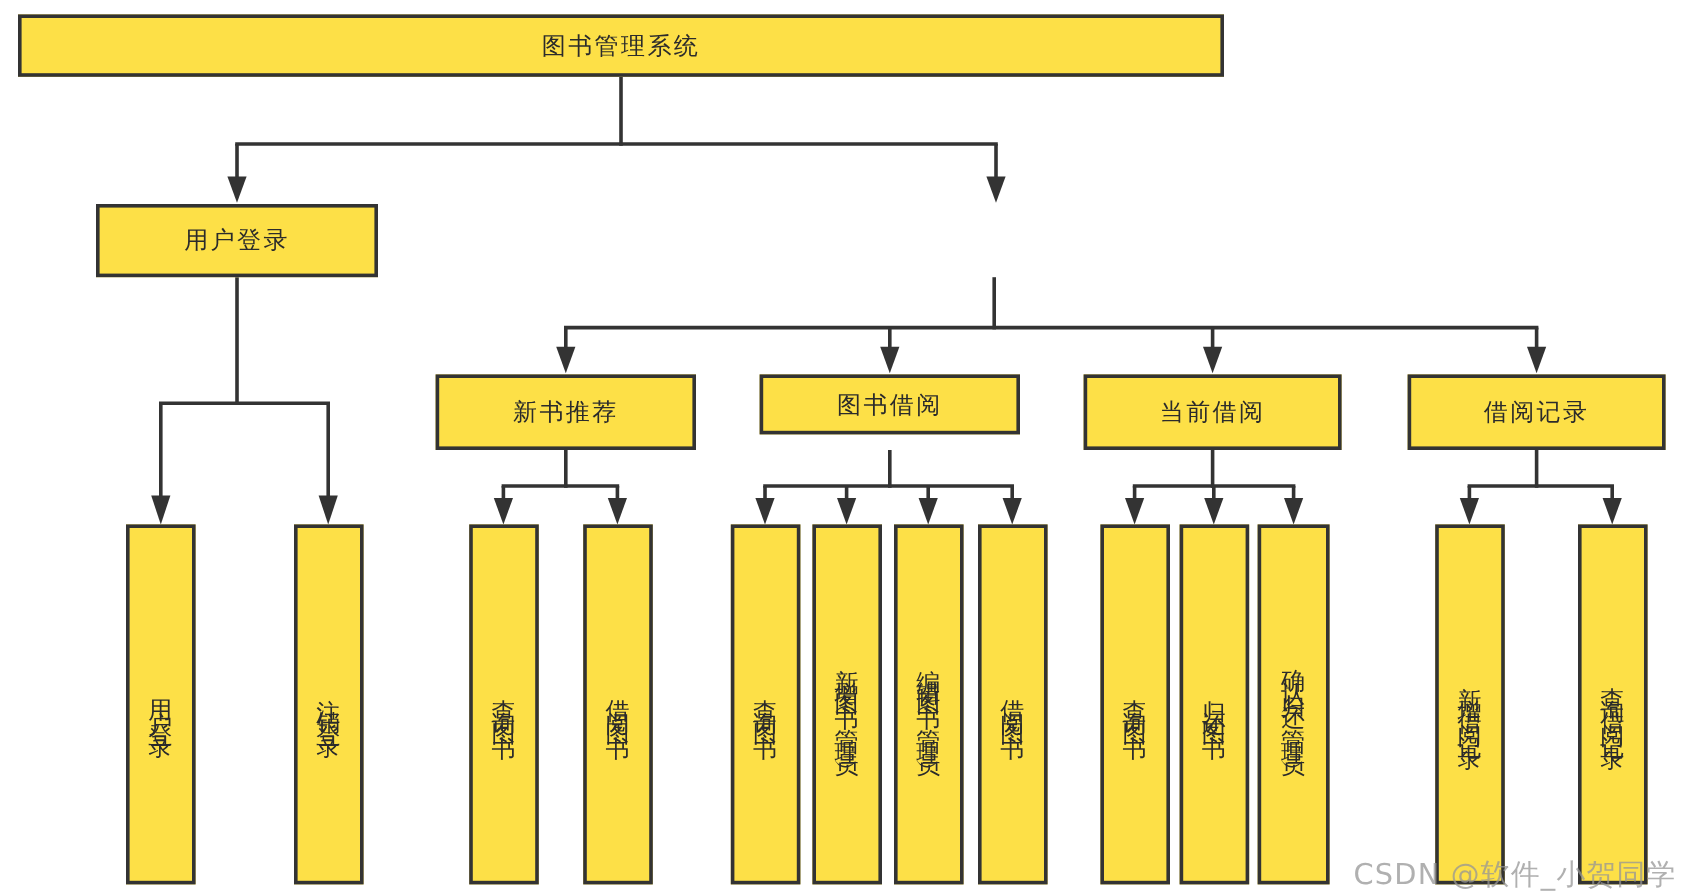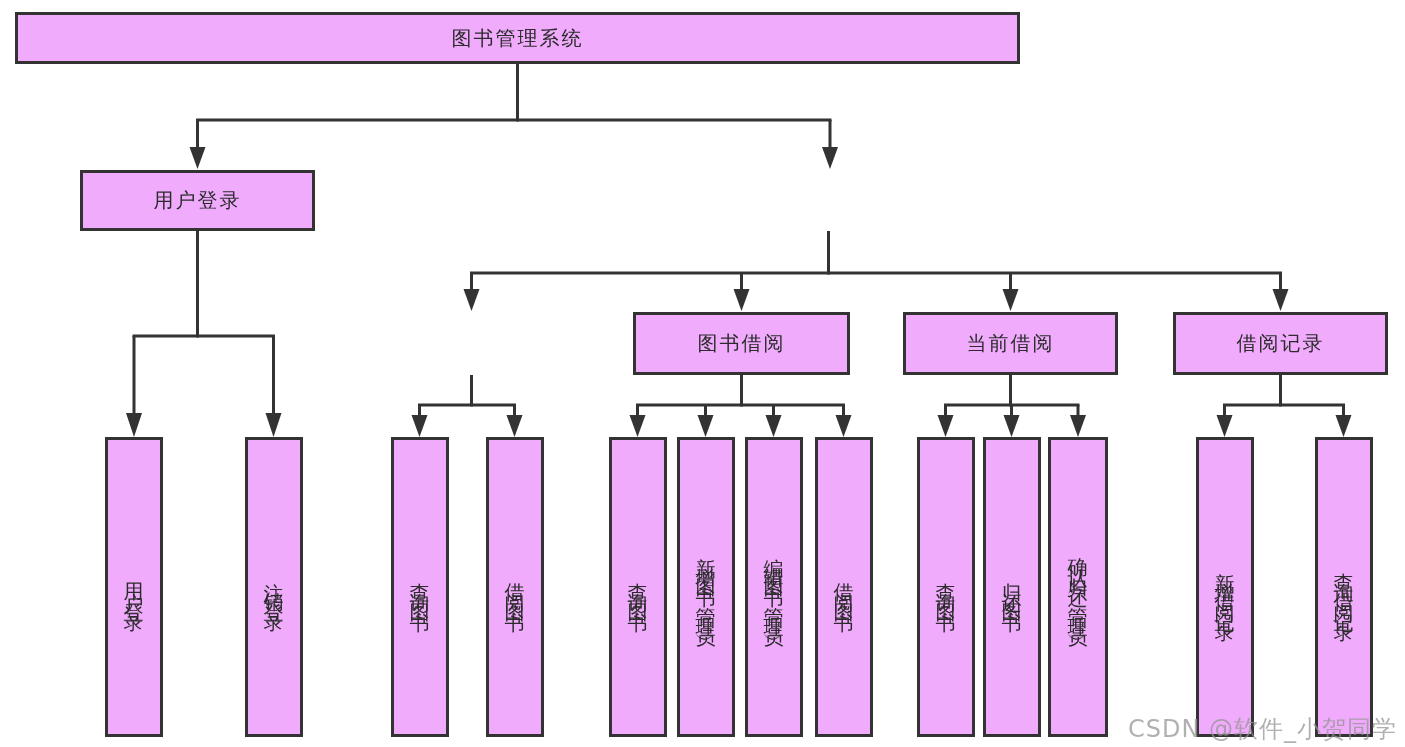--- a/index.html
+++ b/index.html
@@ -8,21 +8,21 @@
   }
   *{margin:0;padding:0;box-sizing:border-box;}
   html,body{width:1405px;height:747px;background:#ffffff;overflow:hidden;}
   body{font-family:"DejaVu Sans","Liberation Sans",sans-serif;position:relative;}
   .stage{position:absolute;left:0;top:0;width:1405px;height:747px;}
   svg.wires{position:absolute;left:0;top:0;width:1405px;height:747px;}
   svg.wires line{stroke:var(--line);stroke-width:3;}
   svg.wires polygon{fill:var(--line);}
   .node{
     position:absolute;
-    background:#f0abfc;
+    background:#fde047;
     border:3px solid var(--line);
     display:flex;
     align-items:center;
     justify-content:center;
     color:var(--text);
     z-index:2;
   }
   .hbox{font-size:20px;letter-spacing:2px;}
   .vbox{width:58px;height:300px;}
   .vbox .vtext{
@@ -127,21 +127,24 @@
   </svg>
 
   <div class="node hbox" style="left:15px;top:12px;width:1005px;height:52px;">
     <span>图书管理系统</span>
   </div>
 
   <div class="node hbox" style="left:80px;top:170px;width:235px;height:61px;">
     <span>用户登录</span>
   </div>
 
-  <div class="node hbox" style="left:633px;top:312px;width:217px;height:63px;">
+  <div class="node hbox" style="left:363px;top:312px;width:217px;height:63px;">
+    <span>新书推荐</span>
+  </div>
+  <div class="node hbox" style="left:633px;top:312px;width:217px;height:50px;">
     <span>图书借阅</span>
   </div>
   <div class="node hbox" style="left:1173px;top:312px;width:215px;height:63px;">
     <span>借阅记录</span>
   </div>
   <div class="node hbox" style="left:903px;top:312px;width:215px;height:63px;">
     <span>当前借阅</span>
   </div>
 
   <div class="node vbox" style="left:105px;top:437px;">

